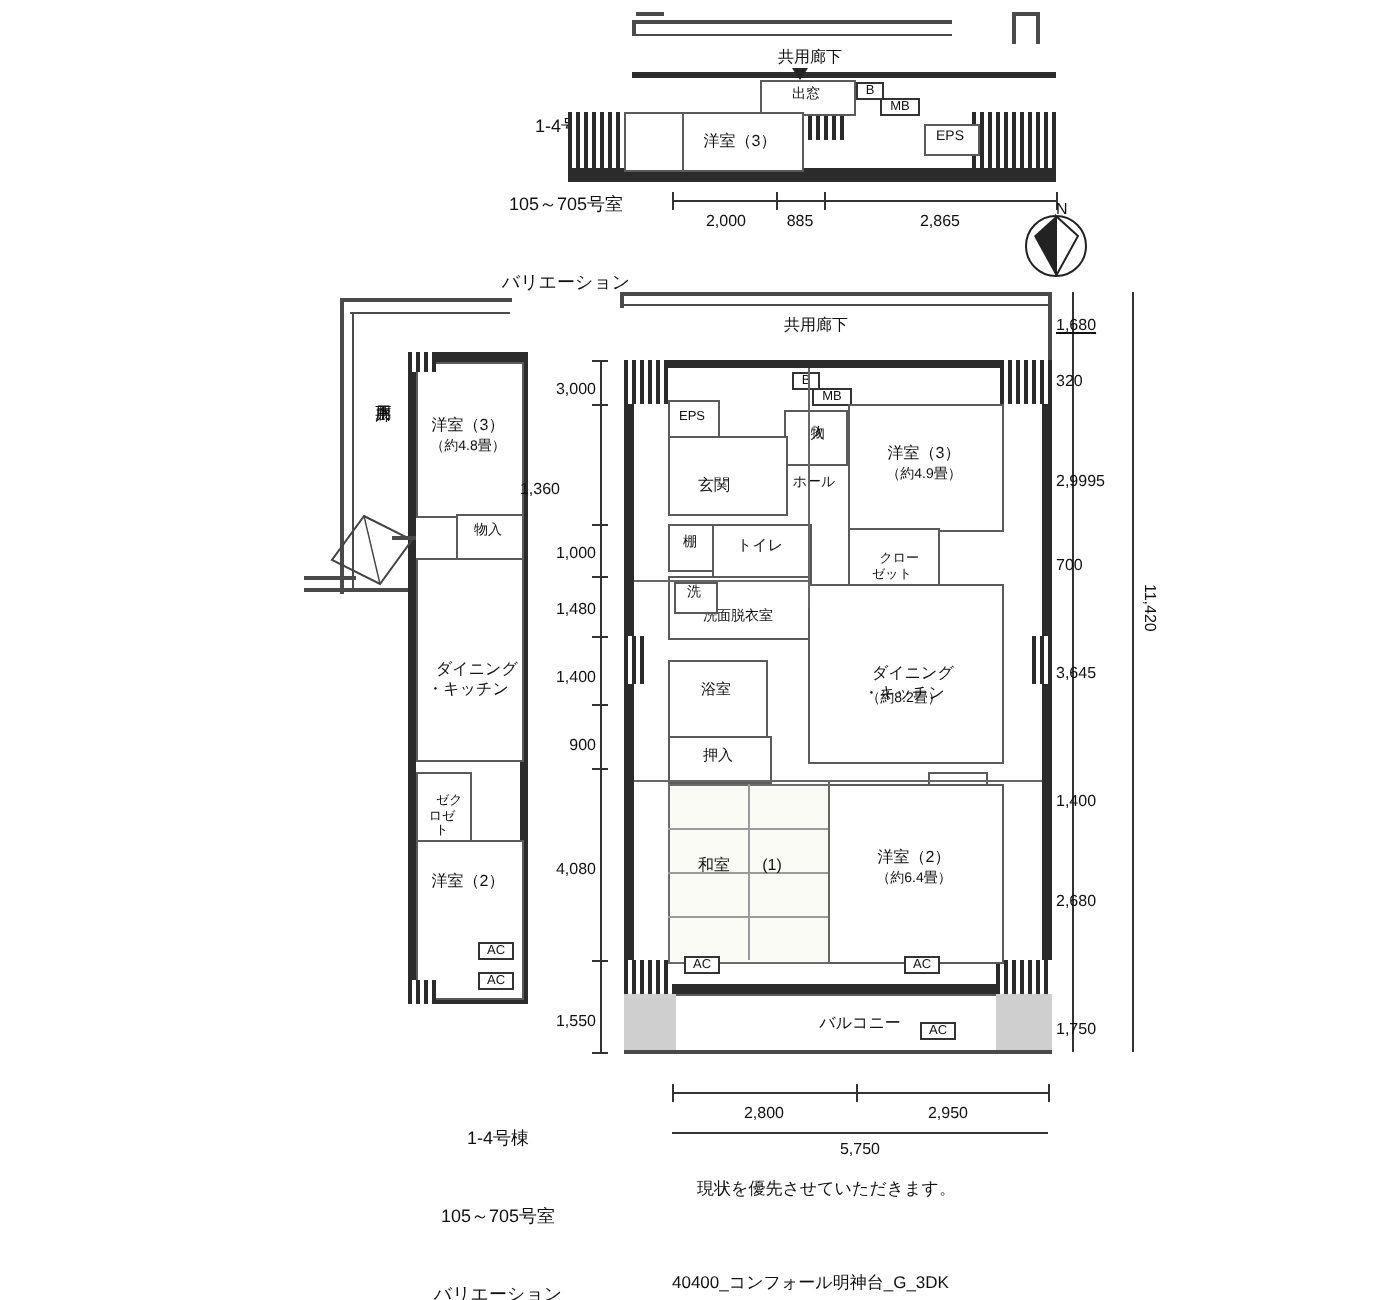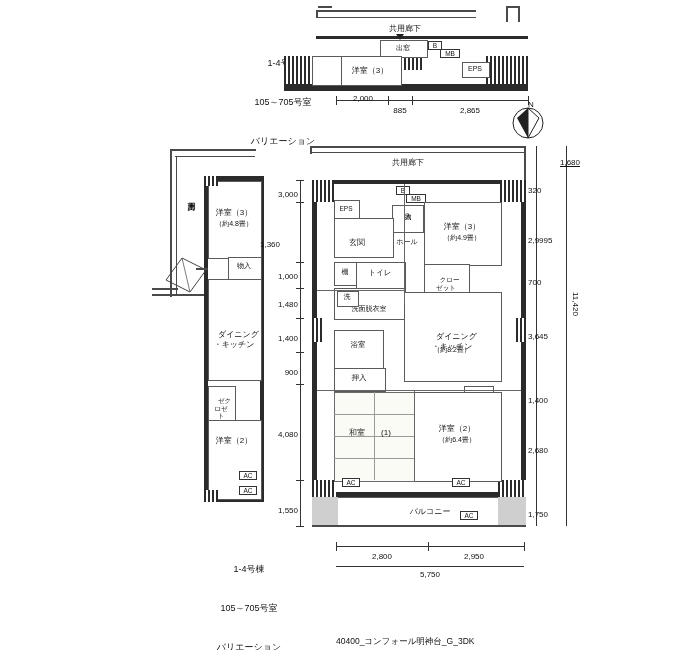--- a/index.html
+++ b/index.html
@@ -70,21 +70,21 @@
 
   <div class="room" style="left:340px;top:56px;width:60px;height:28px;"></div>
   <div class="t c" style="left:340px;top:66px;width:60px;font-size:8px;">洋室（3）</div>
   <div class="room" style="left:312px;top:56px;width:28px;height:28px;"></div>
 
   <div class="dimline" style="left:336px;top:100px;width:192px;height:1px;"></div>
   <div class="tick" style="left:336px;top:96px;width:1px;height:9px;"></div>
   <div class="tick" style="left:388px;top:96px;width:1px;height:9px;"></div>
   <div class="tick" style="left:412px;top:96px;width:1px;height:9px;"></div>
   <div class="tick" style="left:528px;top:96px;width:1px;height:9px;"></div>
-  <div class="t c" style="left:338px;top:94px;width:50px;">2,000</div>
+  <div class="t c" style="left:338px;top:106px;width:50px;">2,000</div>
   <div class="t c" style="left:380px;top:106px;width:40px;">885</div>
   <div class="t c" style="left:440px;top:106px;width:60px;">2,865</div>
 </div>
 
 <div>
   <svg class="abs" style="left:505px;top:100px;" width="46" height="46">
     <circle cx="23" cy="23" r="15" fill="none" stroke="#222" stroke-width="1"></circle>
     <path d="M23 8 L23 38 L12 18 Z" fill="#222"></path>
     <path d="M23 8 L23 38 L34 18 Z" fill="none" stroke="#222" stroke-width="1"></path>
   </svg>
@@ -257,21 +257,21 @@
   <div class="tick" style="left:296px;top:262px;width:8px;height:1px;"></div>
   <div class="tick" style="left:296px;top:288px;width:8px;height:1px;"></div>
   <div class="tick" style="left:296px;top:318px;width:8px;height:1px;"></div>
   <div class="tick" style="left:296px;top:352px;width:8px;height:1px;"></div>
   <div class="tick" style="left:296px;top:384px;width:8px;height:1px;"></div>
   <div class="tick" style="left:296px;top:480px;width:8px;height:1px;"></div>
   <div class="tick" style="left:296px;top:526px;width:8px;height:1px;"></div>
 
   <div class="dimline" style="left:536px;top:146px;width:1px;height:380px;"></div>
   <div class="dimline" style="left:566px;top:146px;width:1px;height:380px;"></div>
-  <div class="t" style="left:560px;top:158px;width:30px;text-decoration:underline;">1,680</div>
+  <div class="t" style="left:528px;top:158px;width:30px;text-decoration:underline;">1,680</div>
   <div class="t" style="left:528px;top:186px;width:26px;">320</div>
   <div class="t" style="left:528px;top:236px;width:36px;">2,9995</div>
   <div class="t" style="left:528px;top:278px;width:26px;">700</div>
   <div class="t" style="left:528px;top:332px;width:34px;">3,645</div>
   <div class="t" style="left:528px;top:396px;width:26px;">1,400</div>
   <div class="t" style="left:528px;top:446px;width:34px;">2,680</div>
   <div class="t" style="left:528px;top:510px;width:34px;">1,750</div>
   <div class="t v" style="left:570px;top:292px;font-size:8px;writing-mode:vertical-rl;text-orientation:mixed;">11,420</div>
 
   <div class="dimline" style="left:336px;top:546px;width:188px;height:1px;"></div>
@@ -284,15 +284,16 @@
   <div class="t c" style="left:380px;top:570px;width:100px;">5,750</div>
 </div>
 
 <div class="t c" style="left:194px;top:537px;width:110px;font-size:9px;line-height:1.45;">
   <div>1-4号棟</div>
   <div>105～705号室</div>
   <div>バリエーション</div>
 </div>
 
 <div class="notes" style="left:340px;top:588px;width:330px;">
+  <div>　現状を優先させていただきます。</div>
 </div>
 
 <div class="filecode" style="left:336px;top:636px;">40400_コンフォール明神台_G_3DK</div>
 
 </body></html>

